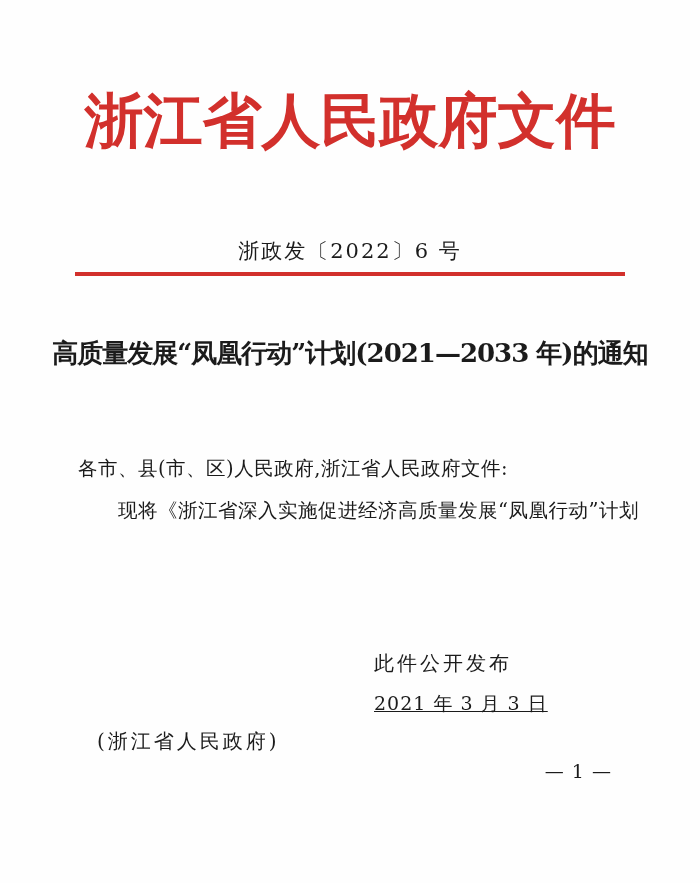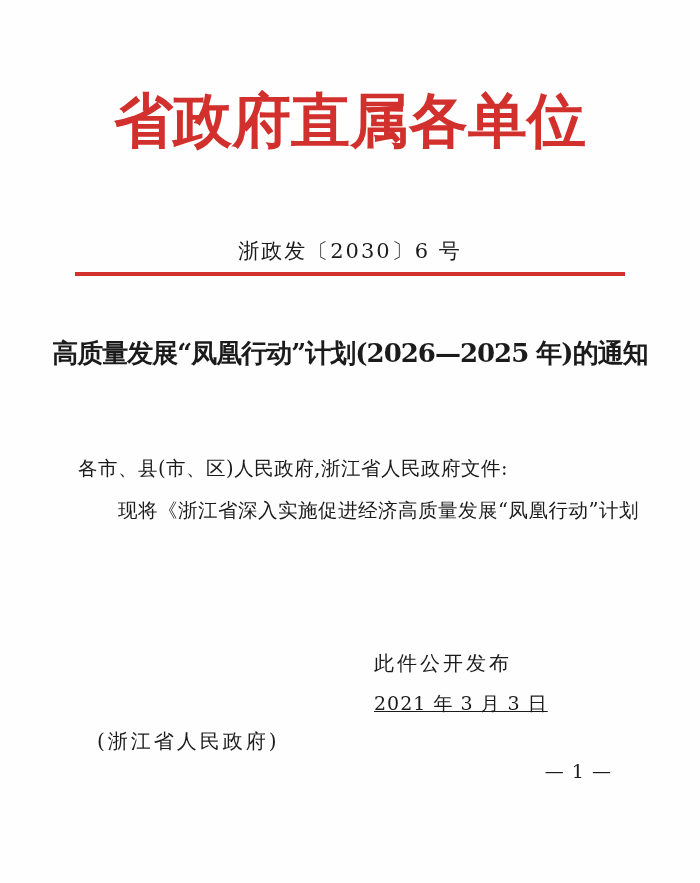--- a/index.html
+++ b/index.html
@@ -110,28 +110,28 @@
     font-size: 19px;
     letter-spacing: 1px;
     white-space: nowrap;
   }
 </style>
 </head>
 <body>
 
 <div class="page">
 
-  <div class="letterhead">省政府直属各单位</div>
+  <div class="letterhead">浙江省人民政府文件</div>
 
-  <div class="doc-number">浙政发〔2030〕6 号</div>
+  <div class="doc-number">浙政发〔2022〕6 号</div>
 
   <div class="red-line"></div>
 
   <div class="doc-title">
-    <div class="t-line">高质量发展“凤凰行动”计划(2026—2025 年)的通知</div>
+    <div class="t-line">高质量发展“凤凰行动”计划(2021—2033 年)的通知</div>
   </div>
 
   <div class="salutation">各市、县(市、区)人民政府,浙江省人民政府文件:</div>
 
   <div class="body-block">
     <div class="body-line-1">现将《浙江省深入实施促进经济高质量发展“凤凰行动”计划</div>
   </div>
 
   <div class="signature">此件公开发布</div>
 

